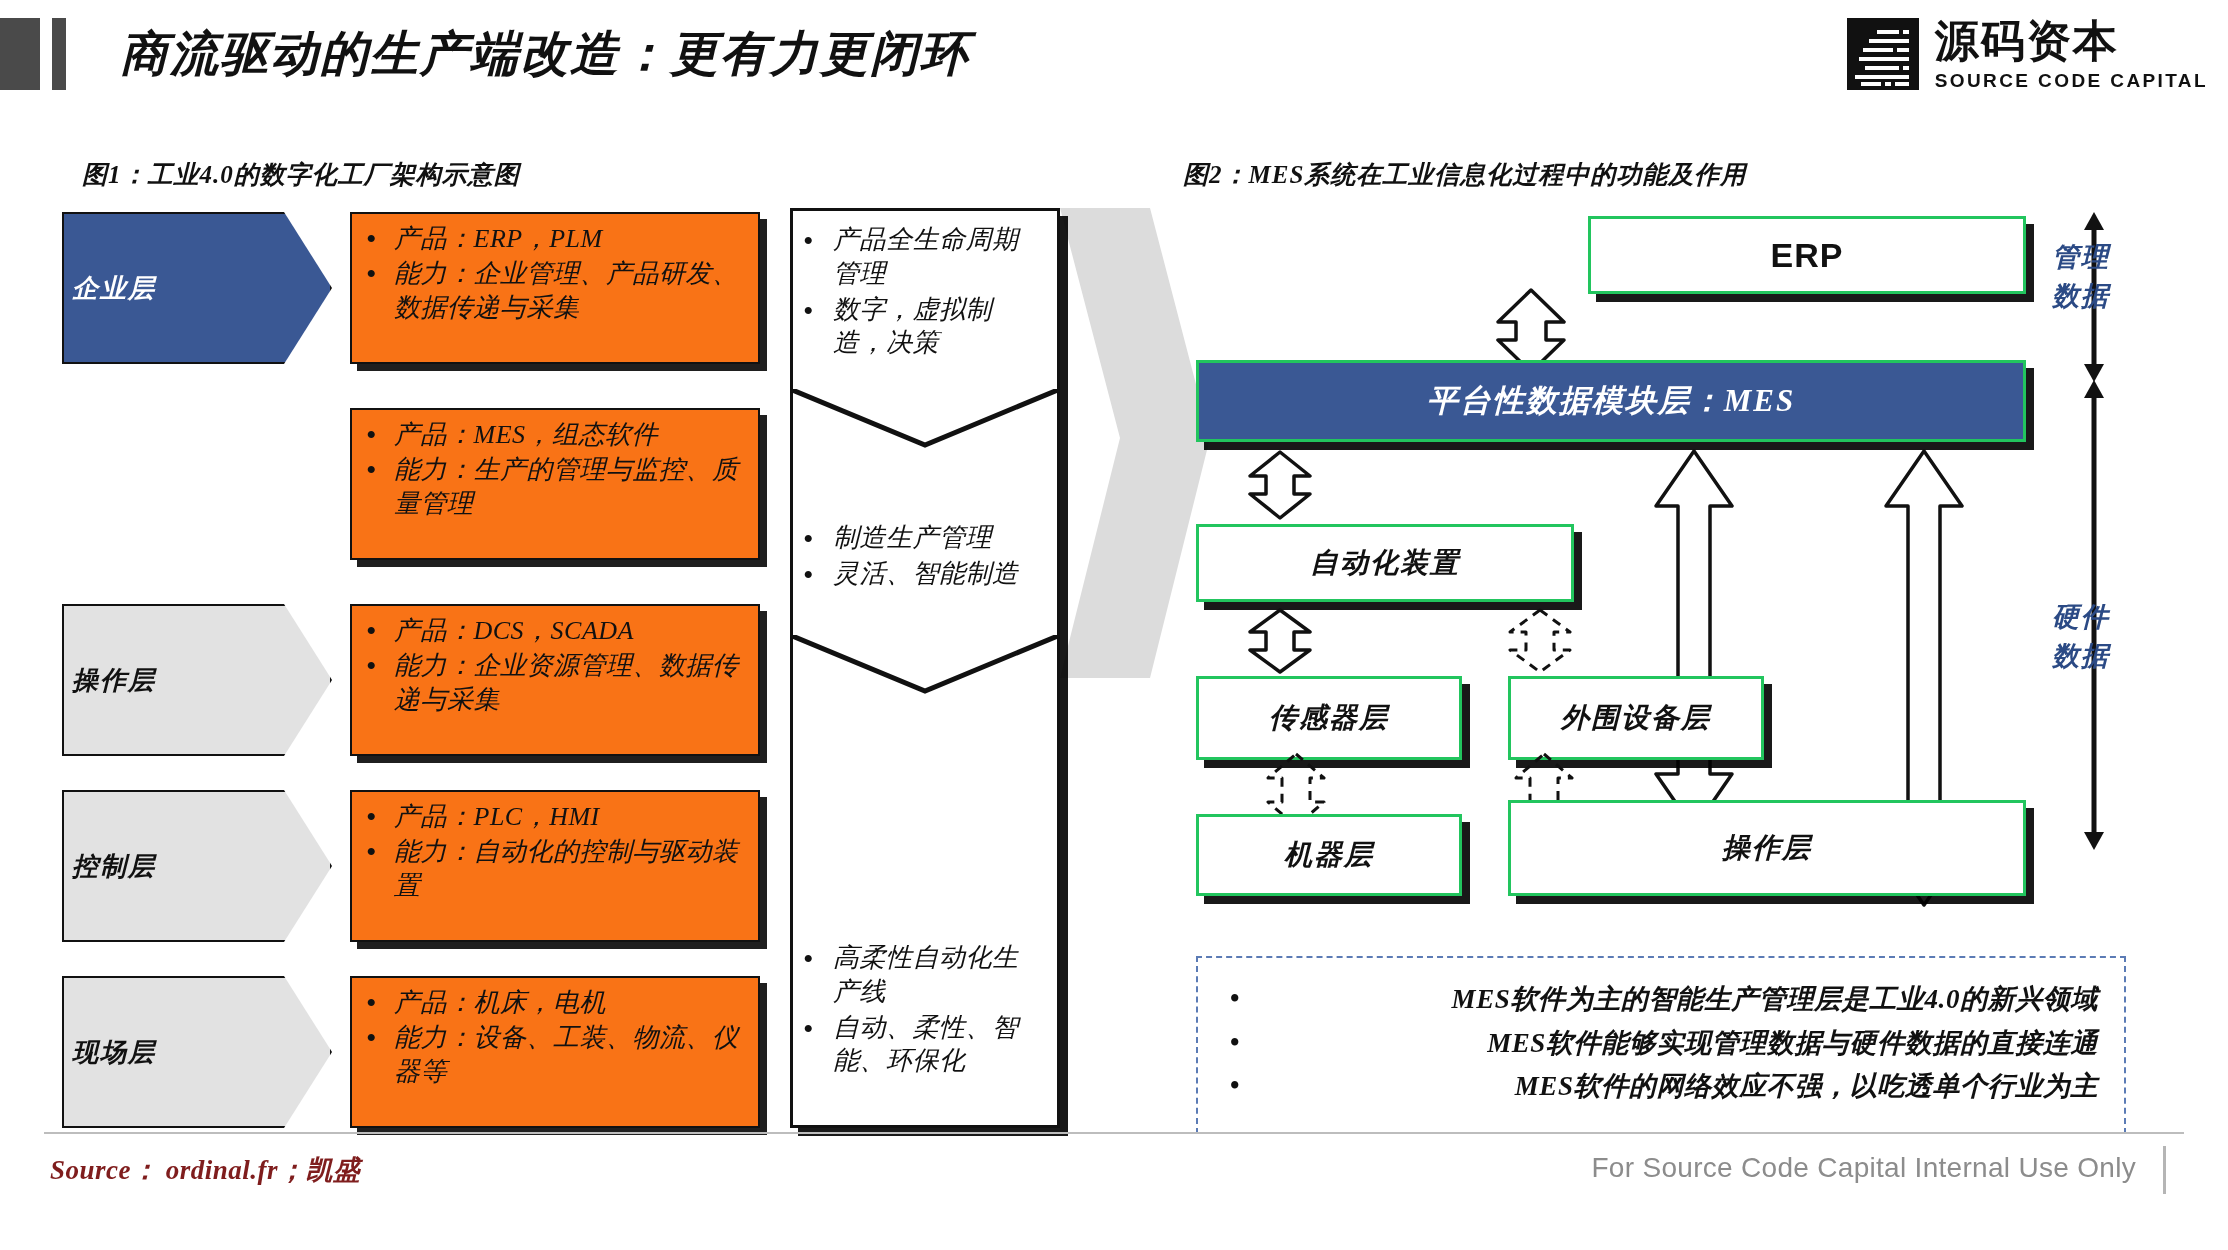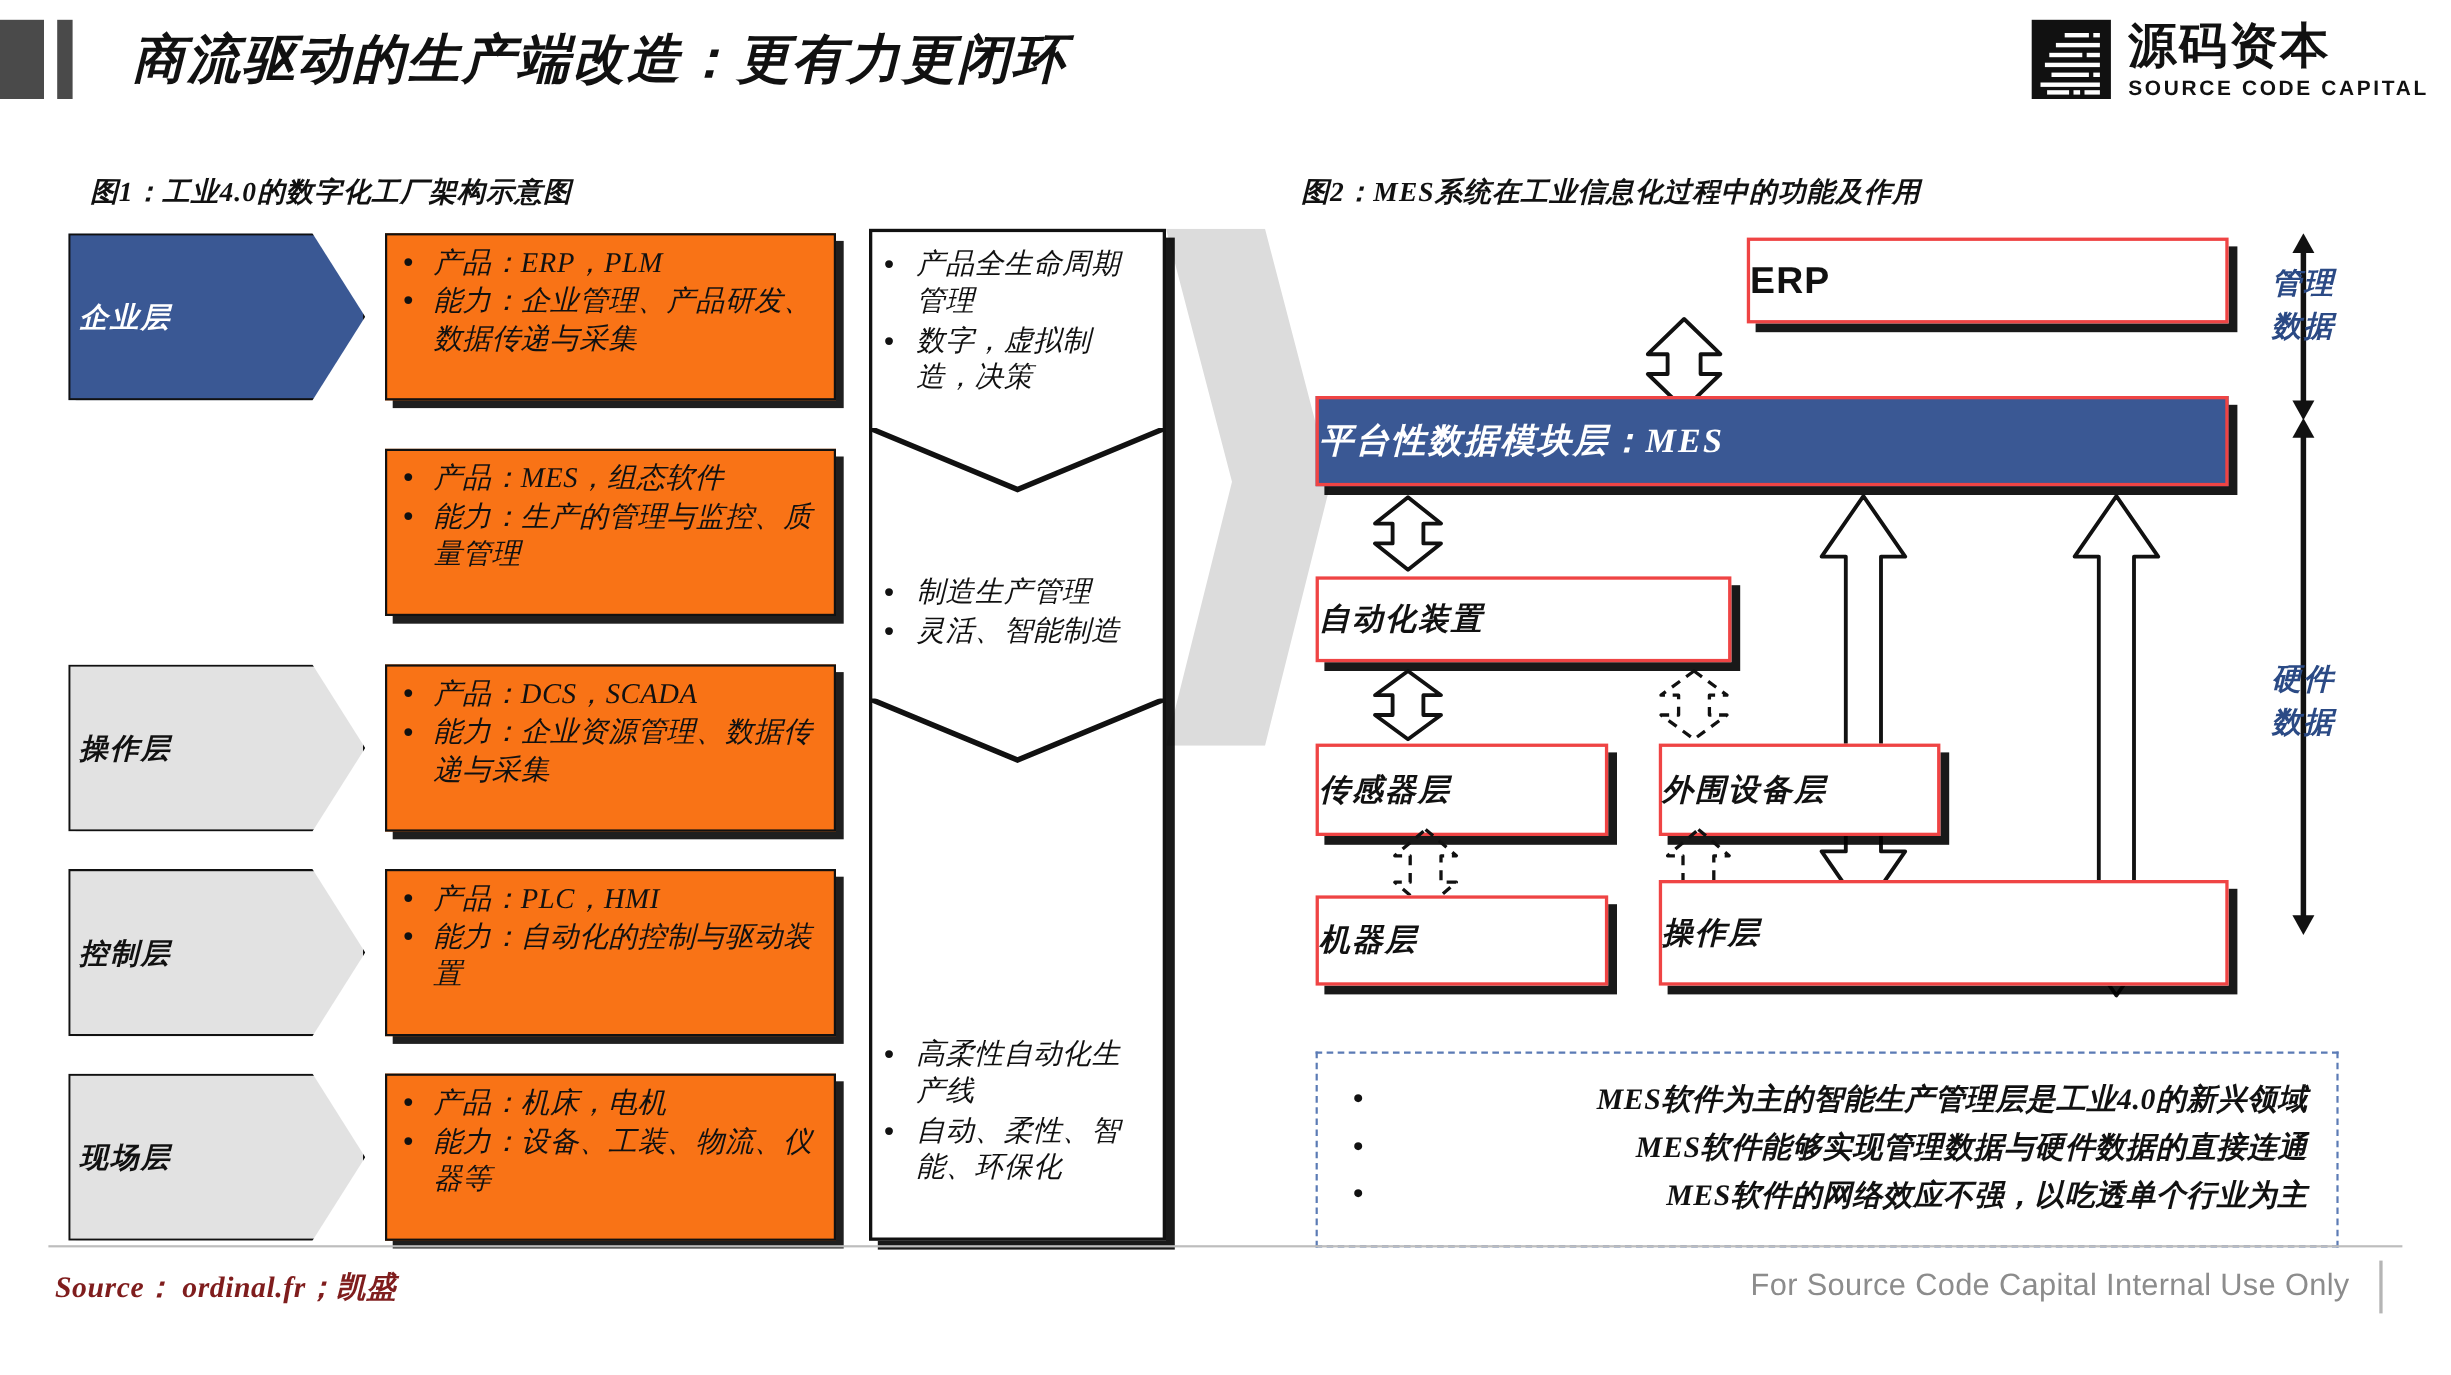--- a/index.html
+++ b/index.html
@@ -94,35 +94,35 @@
   .chev-col li::before {
     content:"\2022"; position:absolute; left:4px; top:-2px; font-size:30px; font-style:normal;
   }
   .chev-col li + li { margin-top:2px; }
 
   
   .grey-arrow { position:absolute; }
 
   
   .f2box {
-    position:absolute; background:#fff; border:3px solid #ef4444;
+    position:absolute; background:#fff; border:3px solid #22c55e;
     box-shadow:8px 8px 0 rgba(0,0,0,0.9);
-    display:flex; align-items:center; justify-content:flex-start;
+    display:flex; align-items:center; justify-content:center;
     font-family:"Liberation Serif", serif; font-weight:bold; font-style:italic;
     font-size:28px; color:#111; letter-spacing:2px;
   }
   .f2box.erp { font-family:"Liberation Sans", sans-serif; font-style:normal; font-size:34px; letter-spacing:1px; }
   .f2box.mes {
     background:#3a5894; color:#fff; font-size:31px;
   }
   .f2arrow { position:absolute; }
   .f2arrow svg { display:block; }
 
   .side-lbl {
-    position:absolute; text-align:center;
+    position:absolute; 
     font-family:"Liberation Serif", serif; font-weight:bold; font-style:italic;
     font-size:27px; color:#2b4a85; line-height:1.45; letter-spacing:2px;
   }
   .side-axis { position:absolute; }
 
   .note-box {
     position:absolute; border:2px dashed #5b7bb5; background:#fff;
     padding:20px 26px;
   }
   .note-box ul { list-style:none;text-align:right; }

